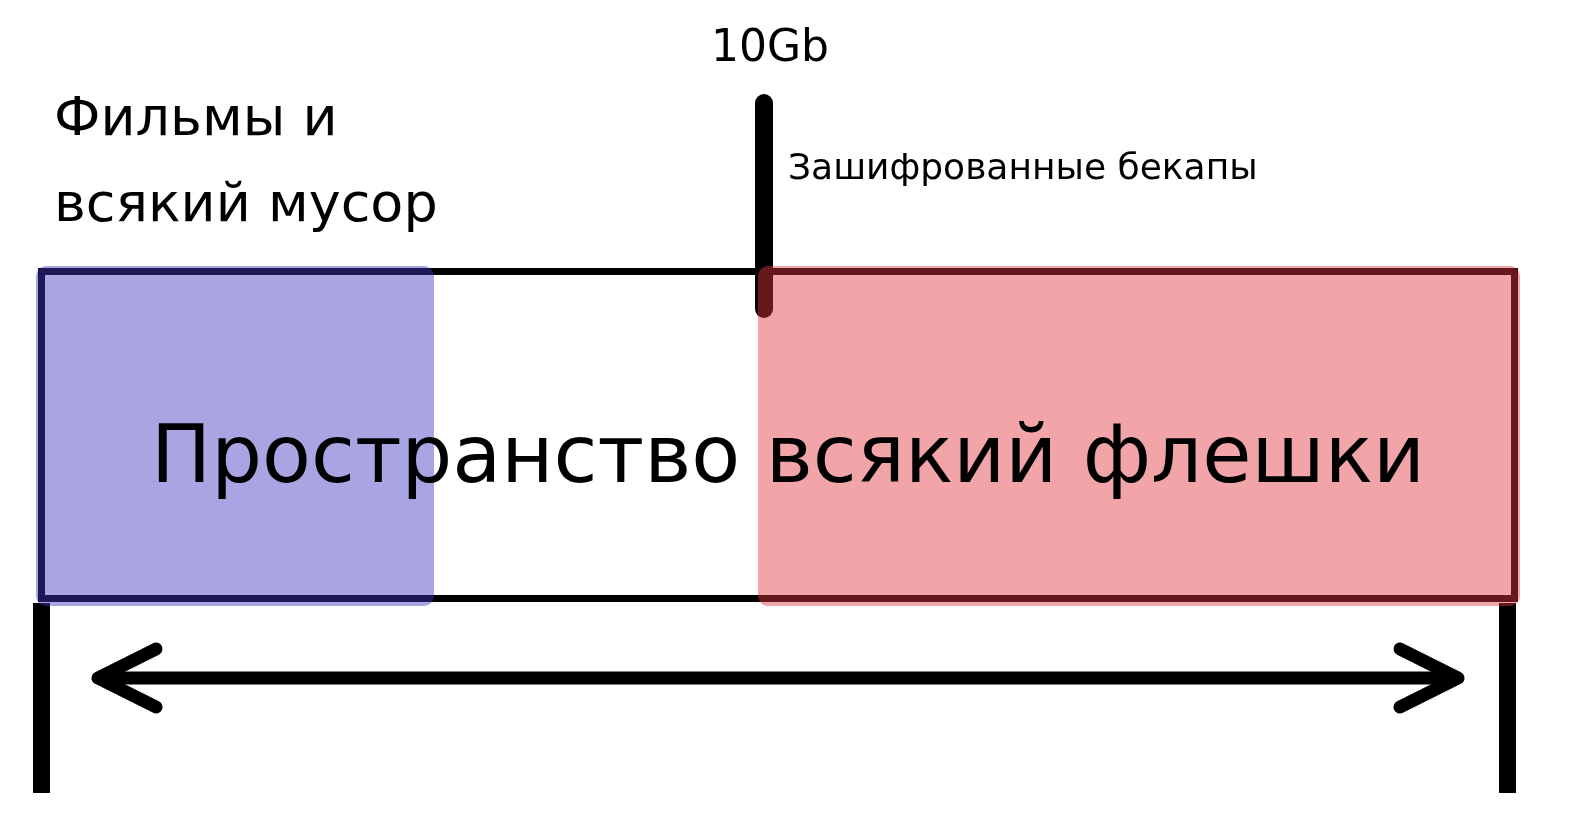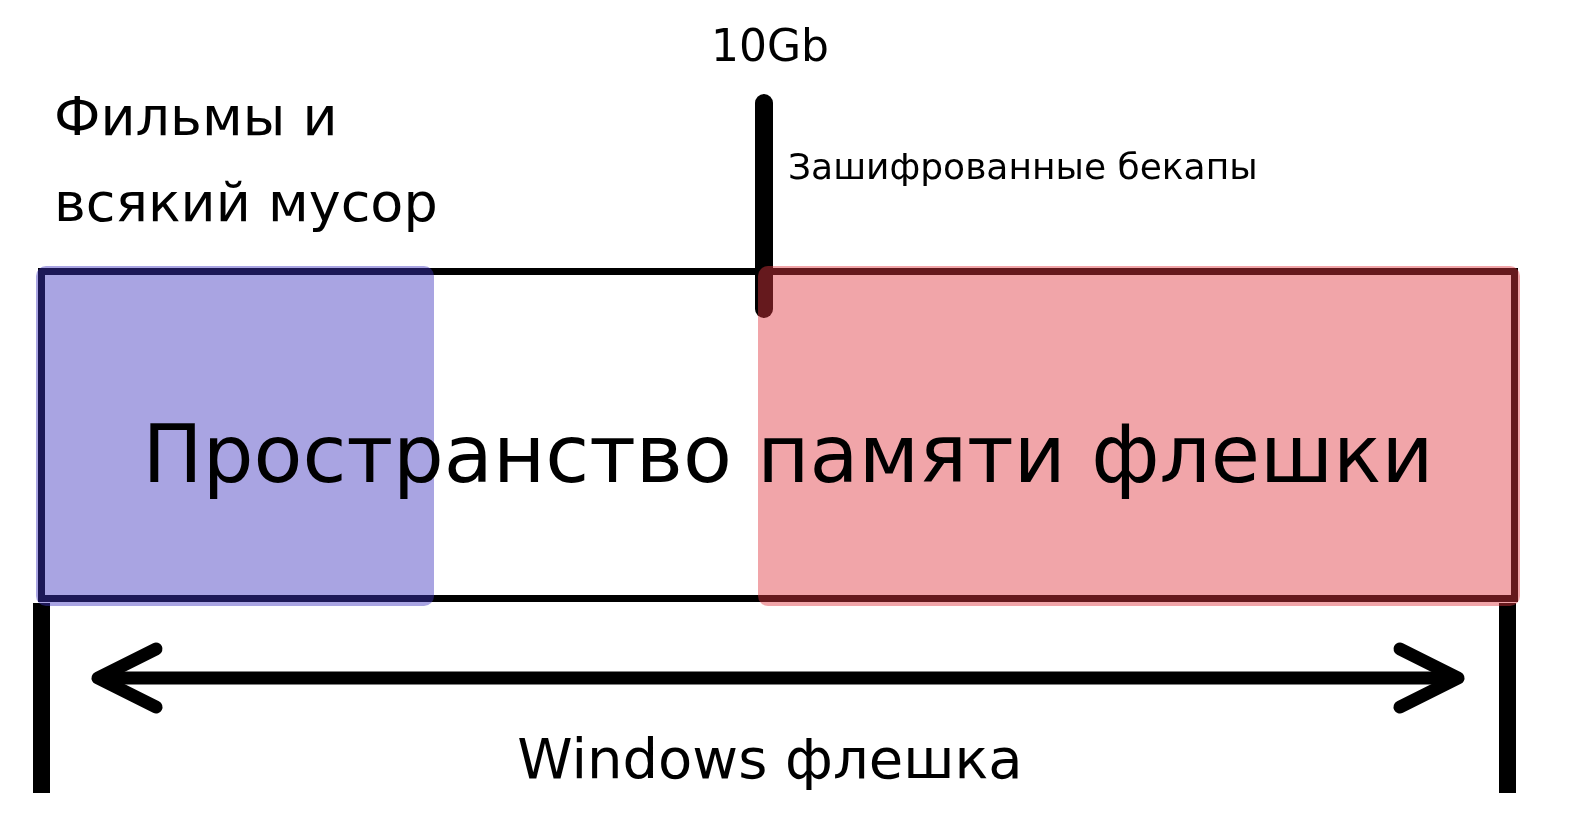--- a/index.html
+++ b/index.html
@@ -77,26 +77,25 @@
   <div class="tick"></div>
 
   <div class="label-right">Зашифрованные бекапы</div>
 
   <div class="memory-rect"></div>
 
   <div class="seg seg-junk" style="background-color: rgba(64, 53, 190, 0.45);"></div>
 
   <div class="seg seg-backup" style="background-color: rgba(225, 55, 65, 0.45);"></div>
 
-  <div class="title">Пространство памяти флешки</div>
+  <div class="title">Пространство всякий флешки</div>
 
   <div class="post post-left"></div>
   <div class="post post-right"></div>
 
   <svg class="arrow-svg" width="1395" height="84" viewBox="0 0 1395 84">
     <line x1="22" y1="42" x2="1374" y2="42" stroke="#000" stroke-width="13" stroke-linecap="round"></line>
     <path d="M76,13 L18,42 L76,71" fill="none" stroke="#000" stroke-width="13" stroke-linecap="round" stroke-linejoin="round"></path>
     <path d="M1320,13 L1378,42 L1320,71" fill="none" stroke="#000" stroke-width="13" stroke-linecap="round" stroke-linejoin="round"></path>
   </svg>
 
-  <div class="label-windows">Windows флешка</div>
 
 </div>
 
 </body></html>

